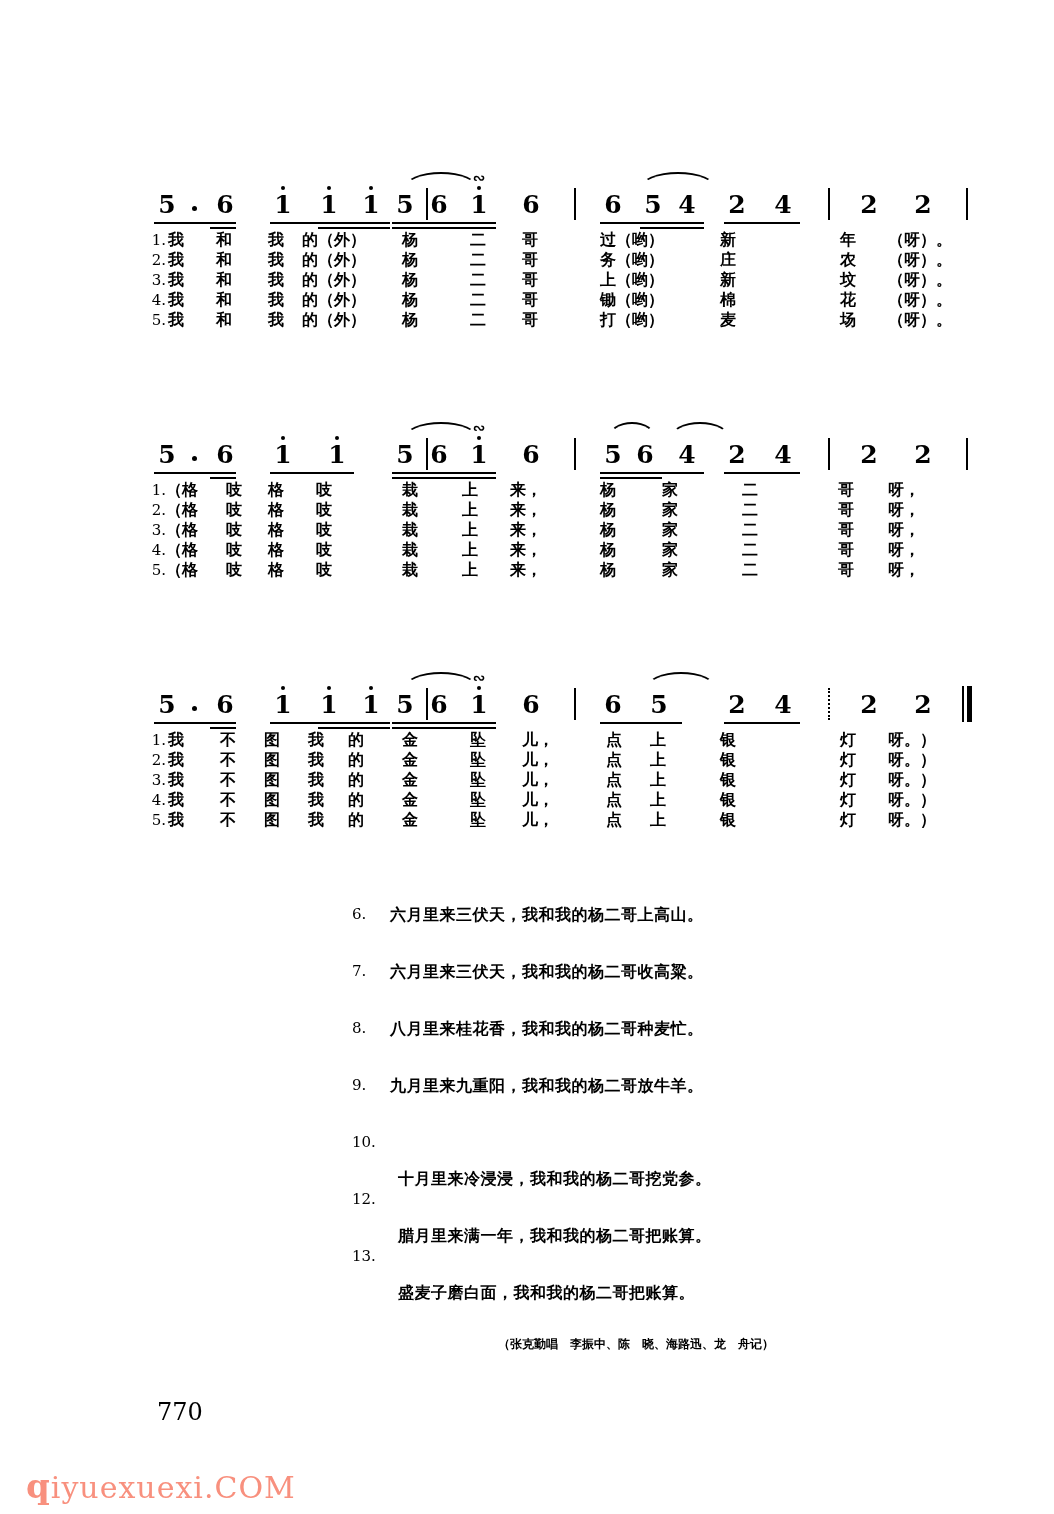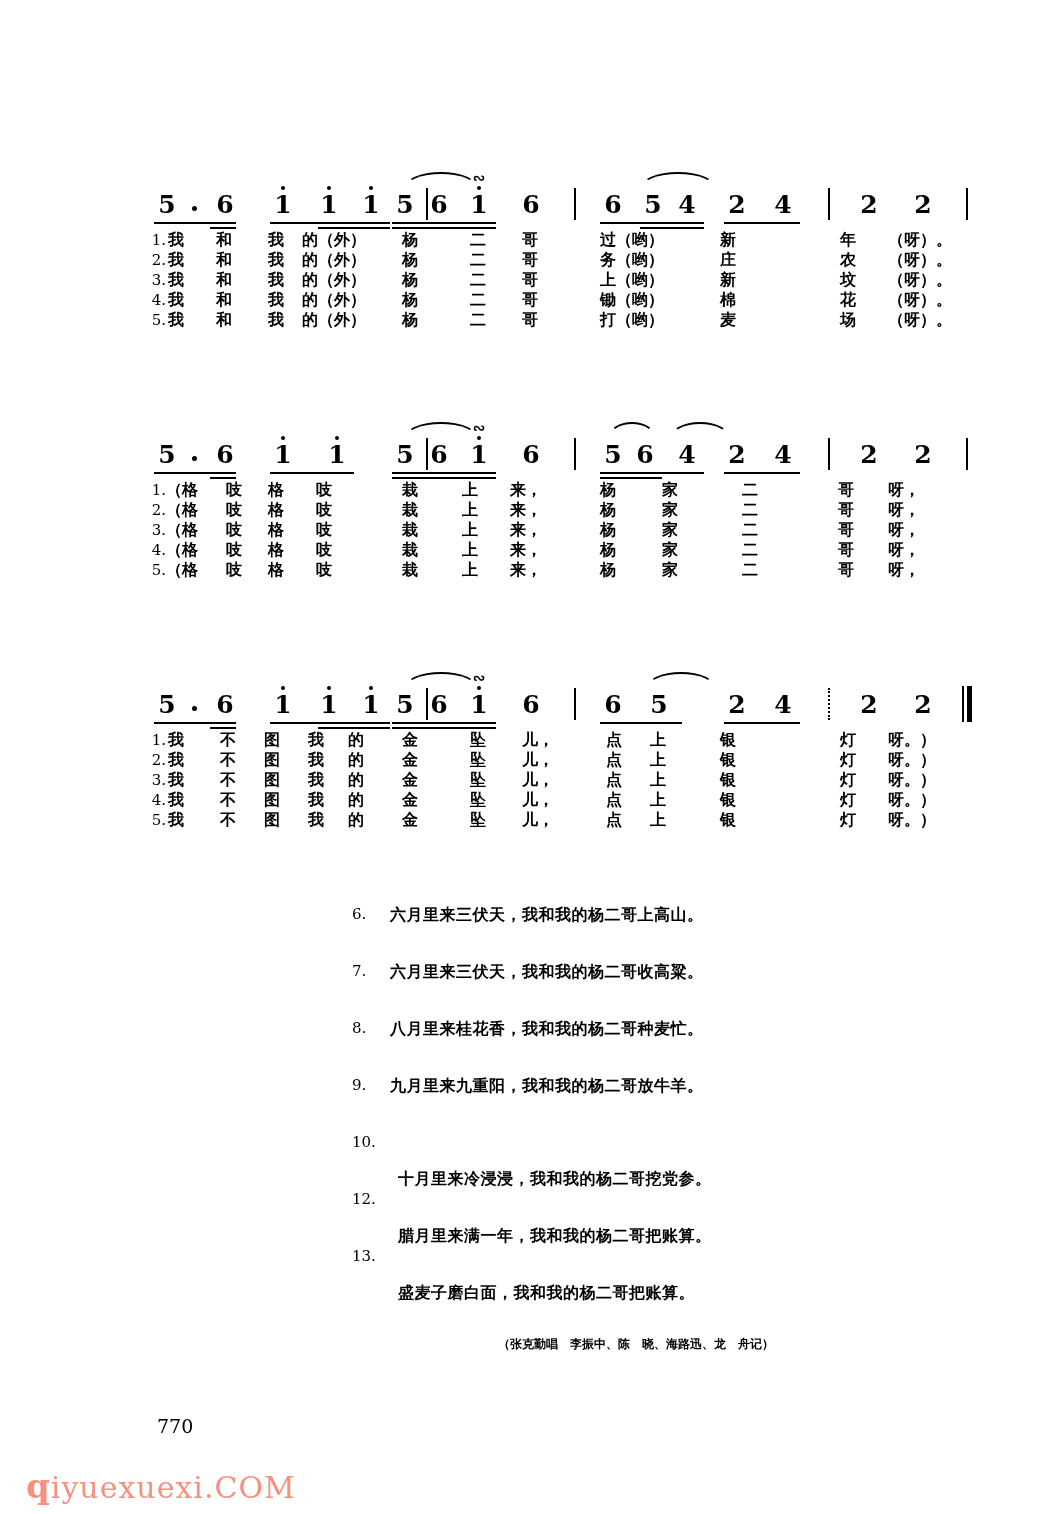--- a/index.html
+++ b/index.html
@@ -211,23 +211,22 @@
     top: 1336px;
     font-size: 12px;
     font-family: "DejaVu Sans", "Liberation Sans", sans-serif;
     font-weight: bold;
     white-space: nowrap;
   }
   #page-number {
     position: absolute;
     left: 157px;
     top: 1398px;
-    font-size: 19px;
+    font-size: 24px;
     font-family: "DejaVu Serif", "Liberation Serif", serif;
-    margin-top: 17px;
   }
   #watermark {
     position: absolute;
     left: 26px;
     top: 1466px;
     font-size: 30px;
     color: #f8907e;
     font-family: "DejaVu Serif", "Liberation Serif", serif;
     letter-spacing: 1px;
     white-space: nowrap;

